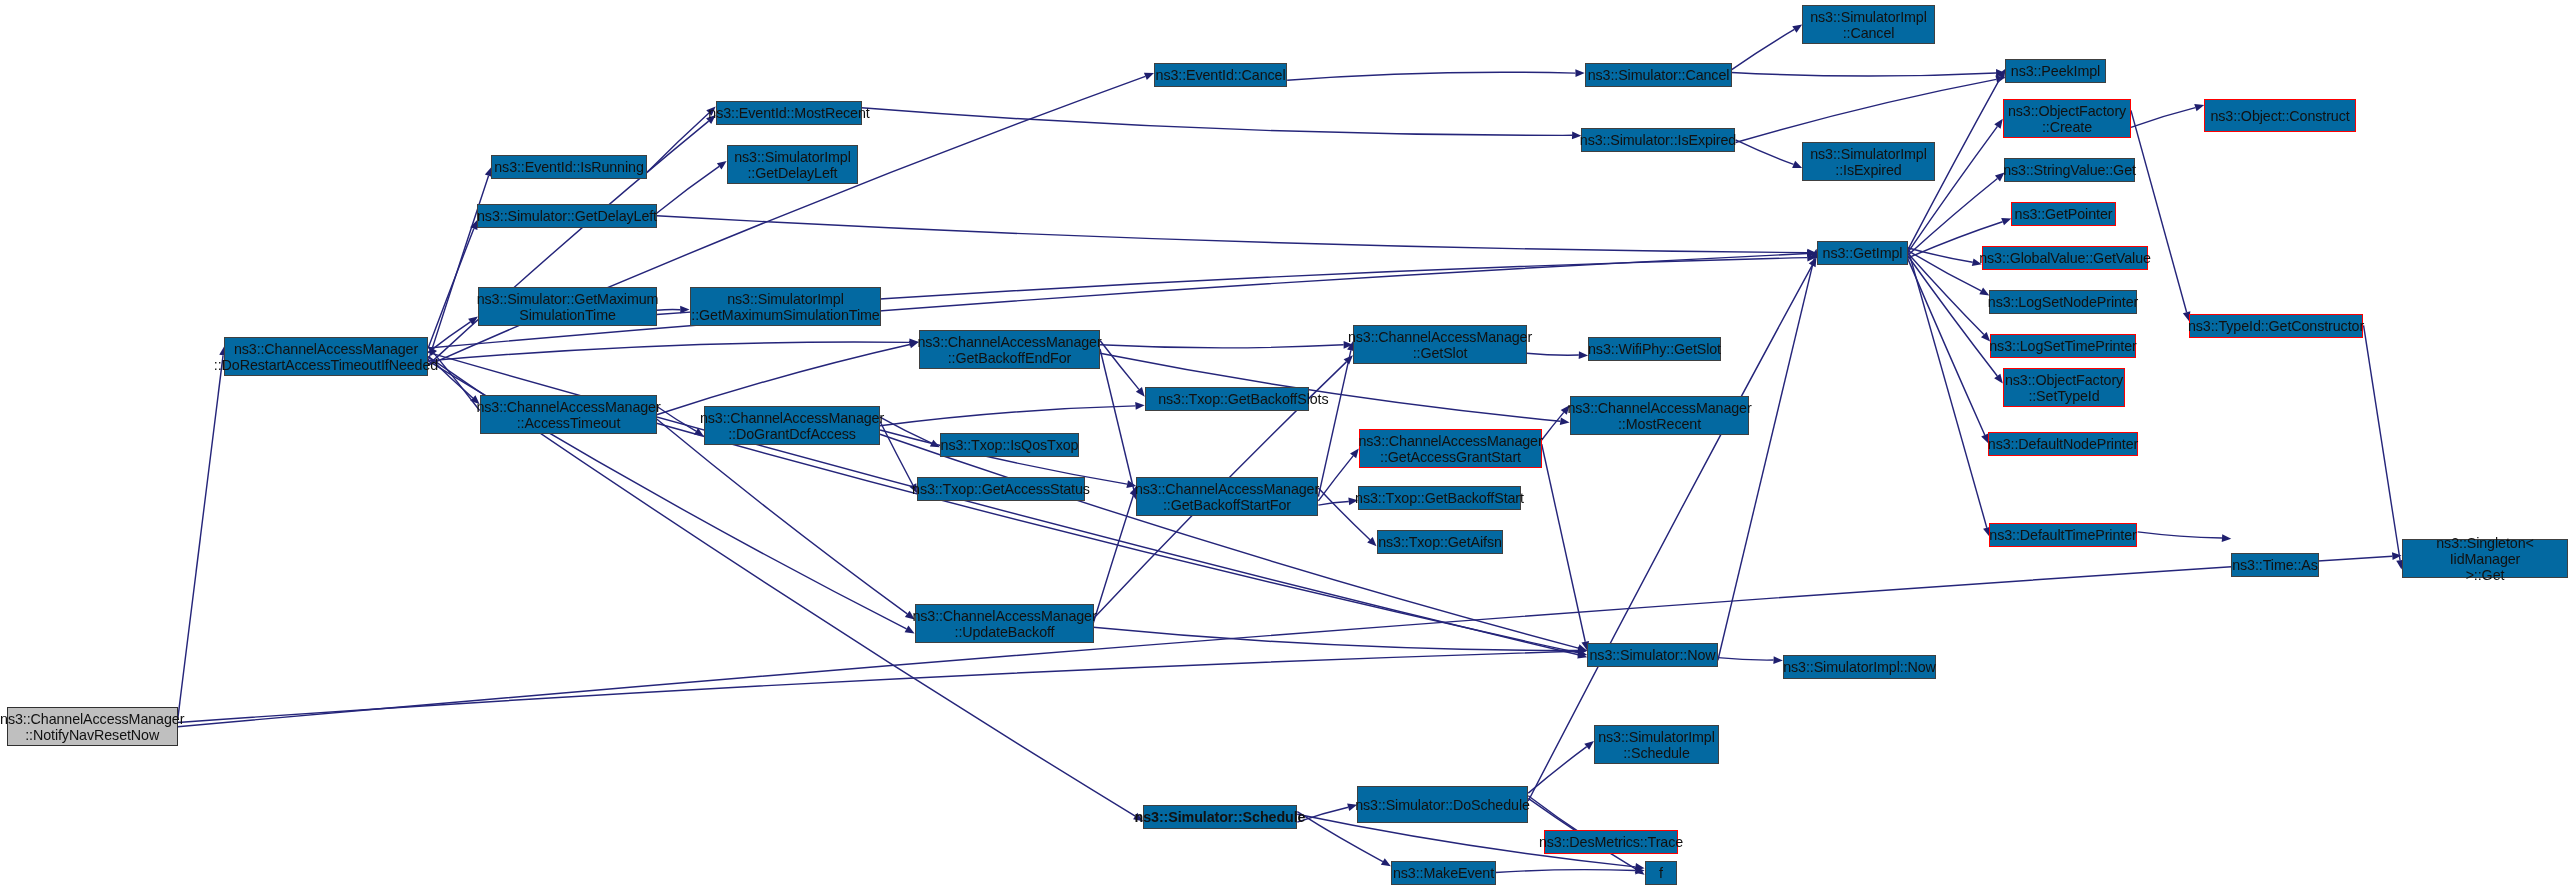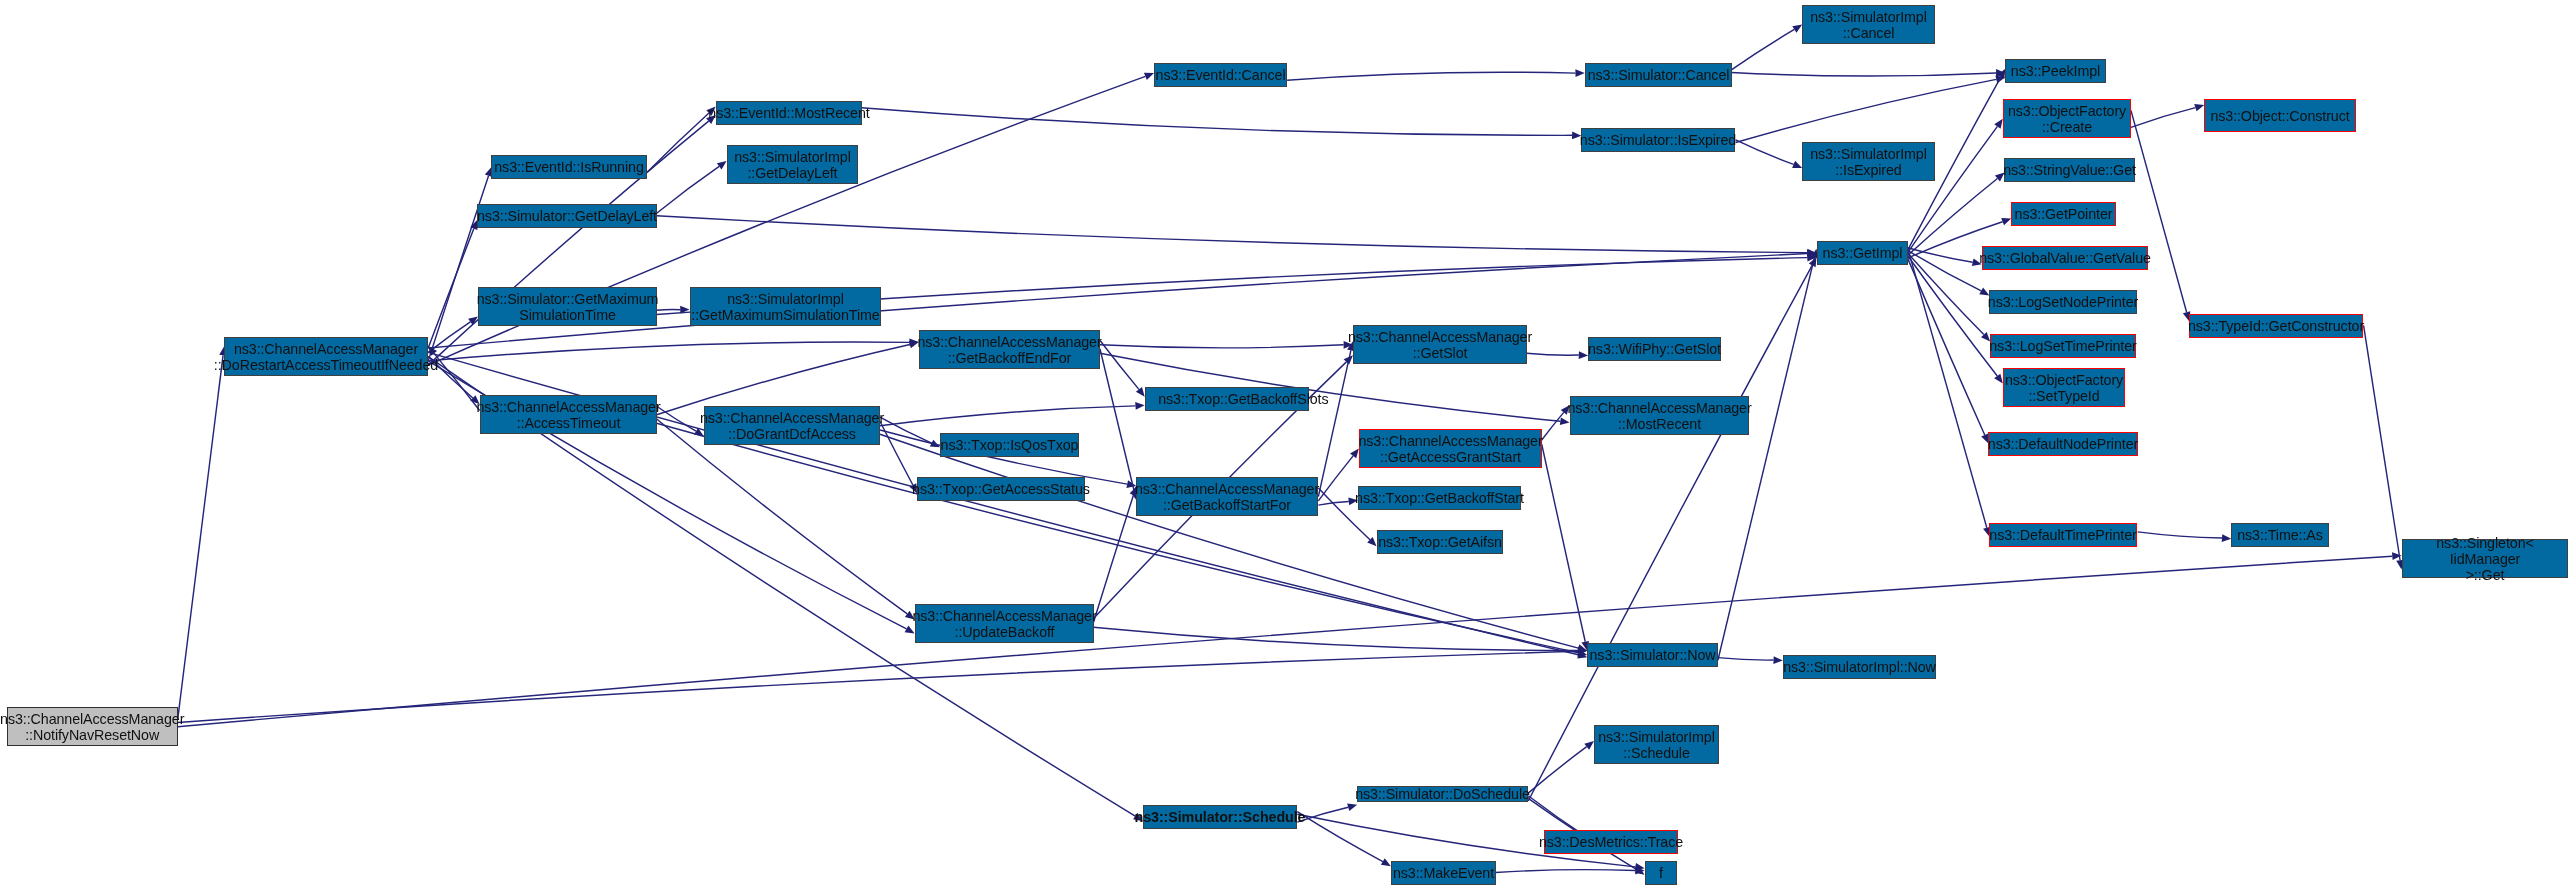--- a/index.html
+++ b/index.html
@@ -218,27 +218,27 @@
       <div class="node red" style="left: 2011px; top: 202px; width: 105px; height: 23.6px;">ns3::GetPointer</div>
       <div class="node red" style="left: 1982px; top: 246px; width: 166px; height: 23.6px;">ns3::GlobalValue::GetValue</div>
       <div class="node" style="left: 1989px; top: 290px; width: 148px; height: 23.6px;">ns3::LogSetNodePrinter</div>
       <div class="node red" style="left: 1990px; top: 334px; width: 146px; height: 23.6px;">ns3::LogSetTimePrinter</div>
       <div class="node red" style="left: 2003px; top: 368px; width: 122px; height: 39px;">ns3::ObjectFactory
 ::SetTypeId</div>
       <div class="node red" style="left: 1988px; top: 432px; width: 150px; height: 23.6px;">ns3::DefaultNodePrinter</div>
       <div class="node red" style="left: 1989px; top: 523px; width: 148px; height: 23.6px;">ns3::DefaultTimePrinter</div>
       <div class="node red" style="left: 2204px; top: 99px; width: 152px; height: 33px;">ns3::Object::Construct</div>
       <div class="node red" style="left: 2189px; top: 314px; width: 174px; height: 23.6px;">ns3::TypeId::GetConstructor</div>
-      <div class="node" style="left: 2231px; top: 523px; width: 98px; height: 23.6px;">ns3::Time::As</div>
+      <div class="node" style="left: 2231px; top: 553px; width: 88px; height: 23.6px;">ns3::Time::As</div>
       <div class="node" style="left: 2402px; top: 539px; width: 166px; height: 39px;">ns3::Singleton&lt; IidManager
 &gt;::Get</div>
       <div class="node" style="left: 1587px; top: 643px; width: 131px; height: 23.6px;">ns3::Simulator::Now</div>
       <div class="node" style="left: 1783px; top: 655px; width: 153px; height: 23.6px;">ns3::SimulatorImpl::Now</div>
       <div class="node" style="left: 1594px; top: 725px; width: 125px; height: 39px;">ns3::SimulatorImpl
 ::Schedule</div>
-      <div class="node" style="left: 1357px; top: 786px; width: 171px; height: 16px;">ns3::Simulator::DoSchedule</div>
+      <div class="node" style="left: 1357px; top: 786px; width: 171px; height: 37px;">ns3::Simulator::DoSchedule</div>
       <div class="node" style="left: 1143px; top: 805px; width: 154px; height: 23.6px; font-weight: bold;">ns3::Simulator::Schedule</div>
       <div class="node red" style="left: 1544px; top: 830px; width: 134px; height: 23.6px;">ns3::DesMetrics::Trace</div>
       <div class="node" style="left: 1391px; top: 861px; width: 105px; height: 23.6px;">ns3::MakeEvent</div>
       <div class="node" style="left: 1645px; top: 861px; width: 32px; height: 23.6px;">f</div>
     </div>
 </div>
 
 
 </body></html>

